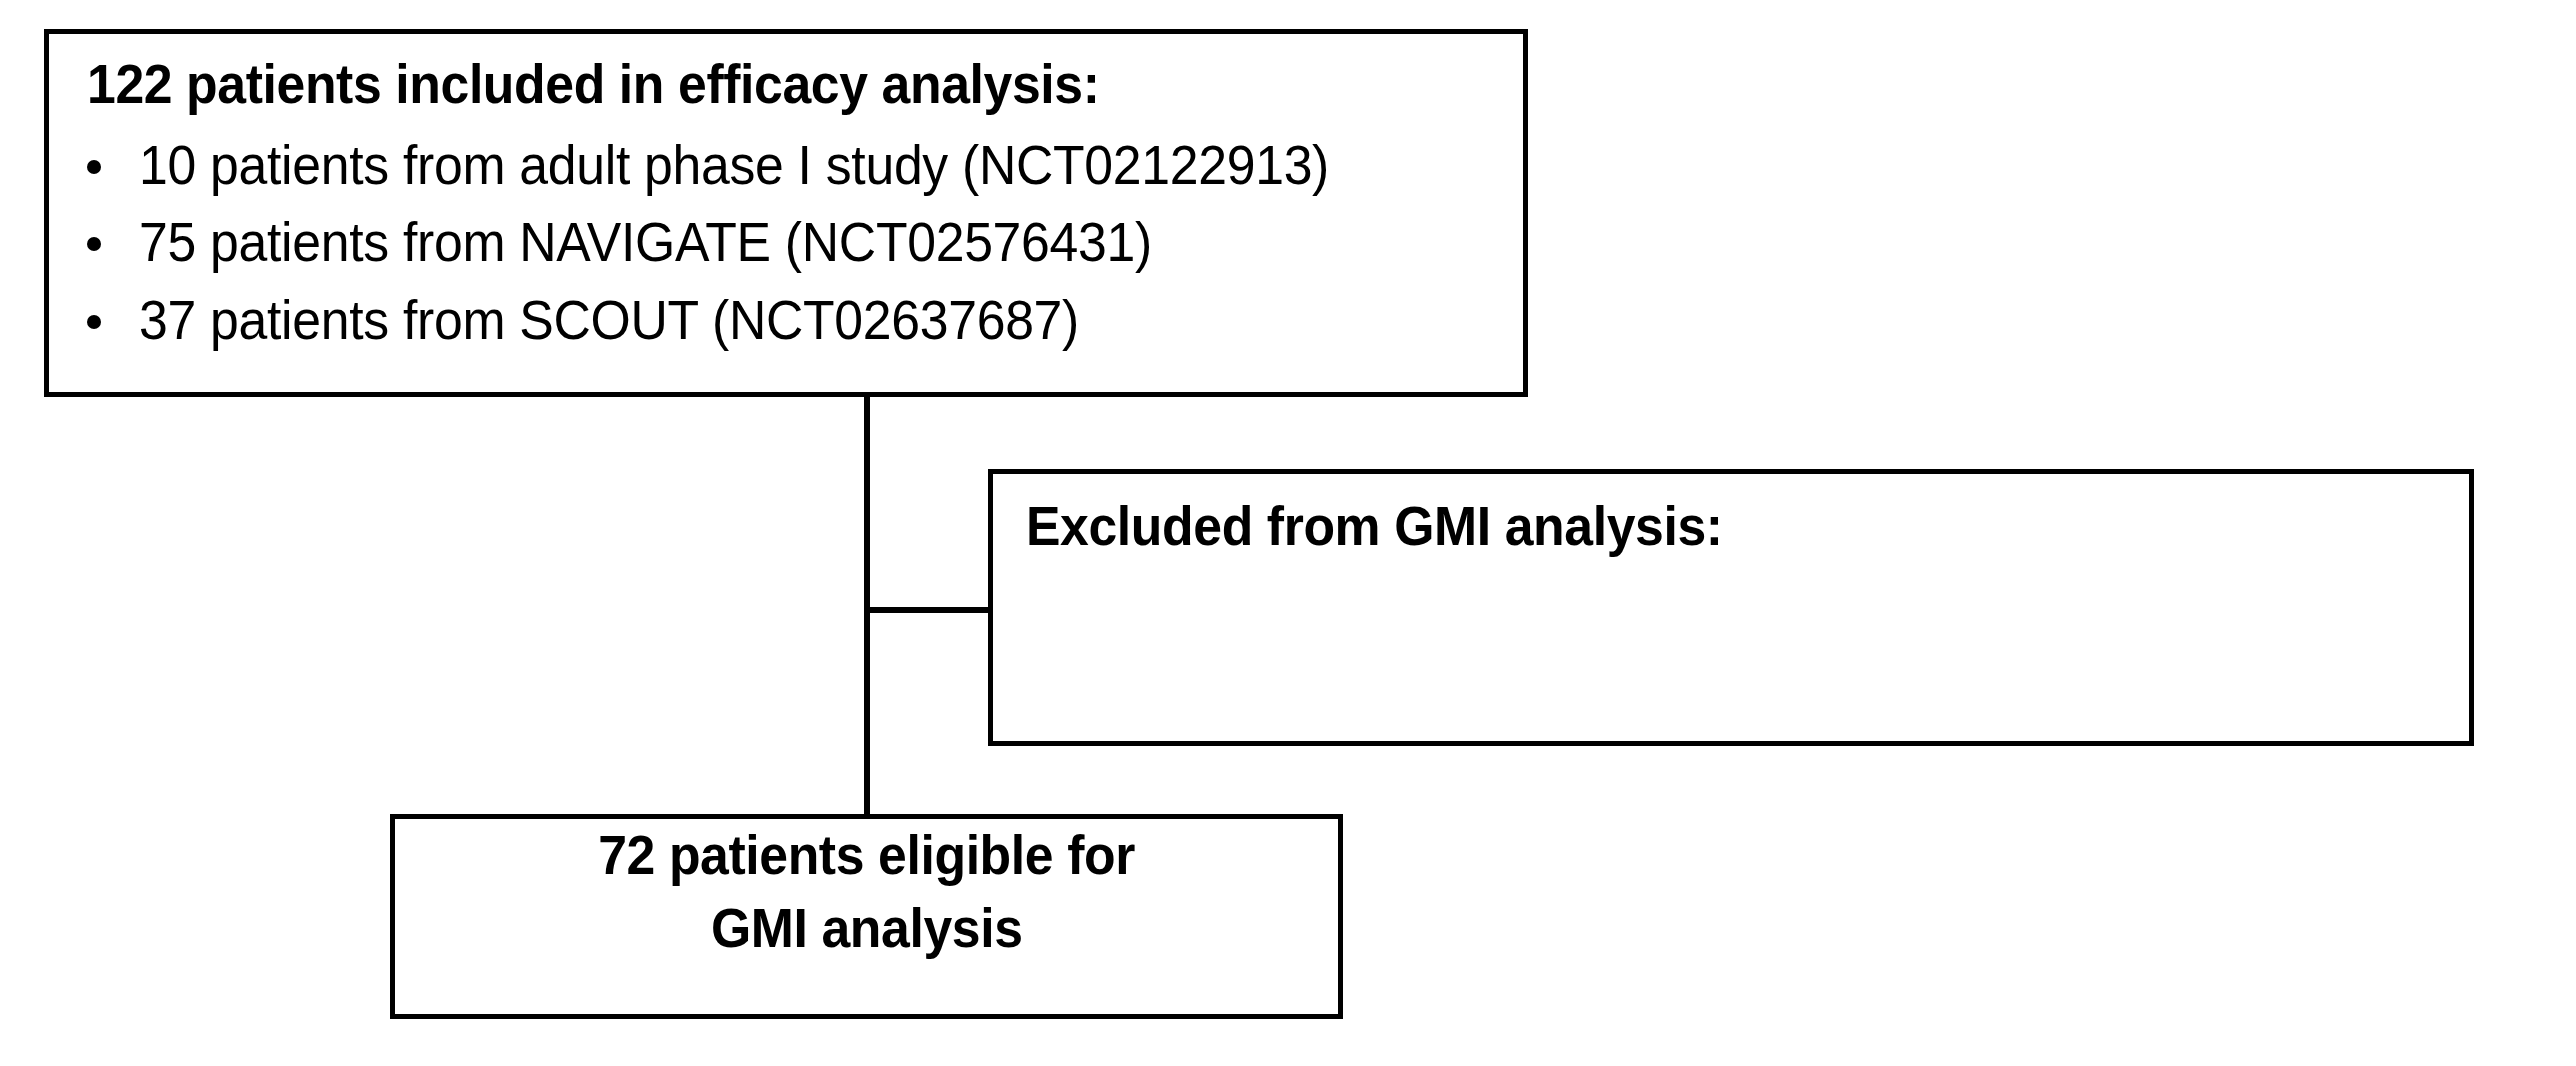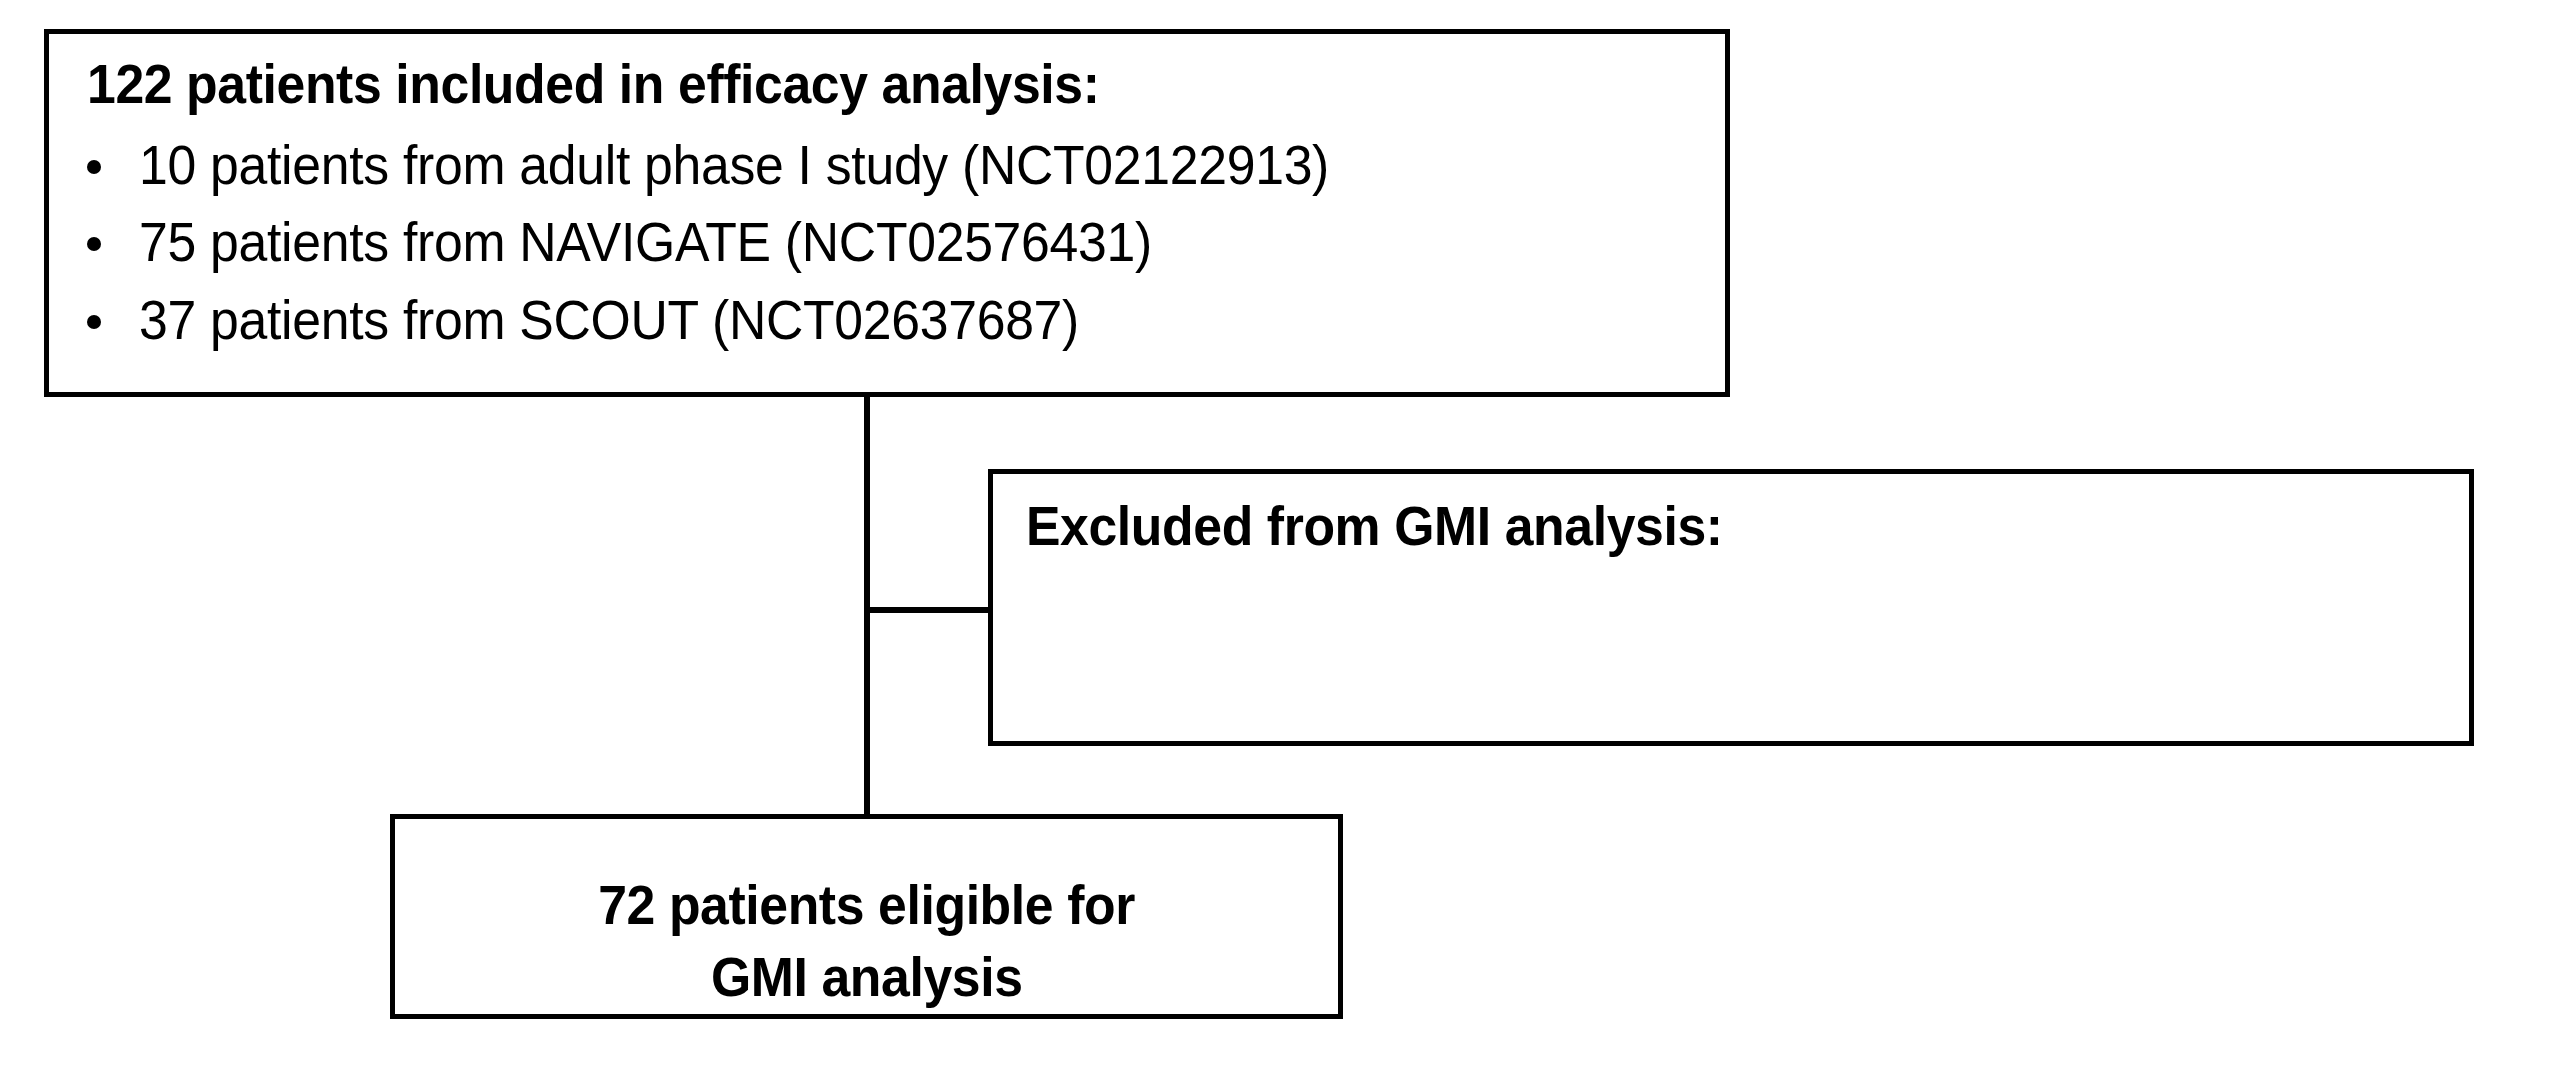--- a/index.html
+++ b/index.html
@@ -24,41 +24,41 @@
   .node {
     position: absolute;
     box-sizing: border-box;
     background: #ffffff;
     border: 5.8px solid #000000;
   }
 
   #box-included {
     left: 44px;
     top: 29px;
-    width: 1686px;
+    width: 1484px;
     height: 368px;
     text-decoration: underline;
   }
 
   #box-excluded {
     left: 988px;
     top: 469px;
     width: 1486px;
     height: 277px;
   }
 
   #box-eligible {
     left: 390px;
     top: 814px;
     width: 953px;
     height: 205px;
     display: flex;
     flex-direction: column;
     align-items: center;
-    justify-content: flex-end;
+    justify-content: flex-start;
   }
 
   
   .heading {
     position: absolute;
     font-size: 55px;
     font-weight: 700;
     line-height: 1;
     color: #000000;
     white-space: nowrap;

